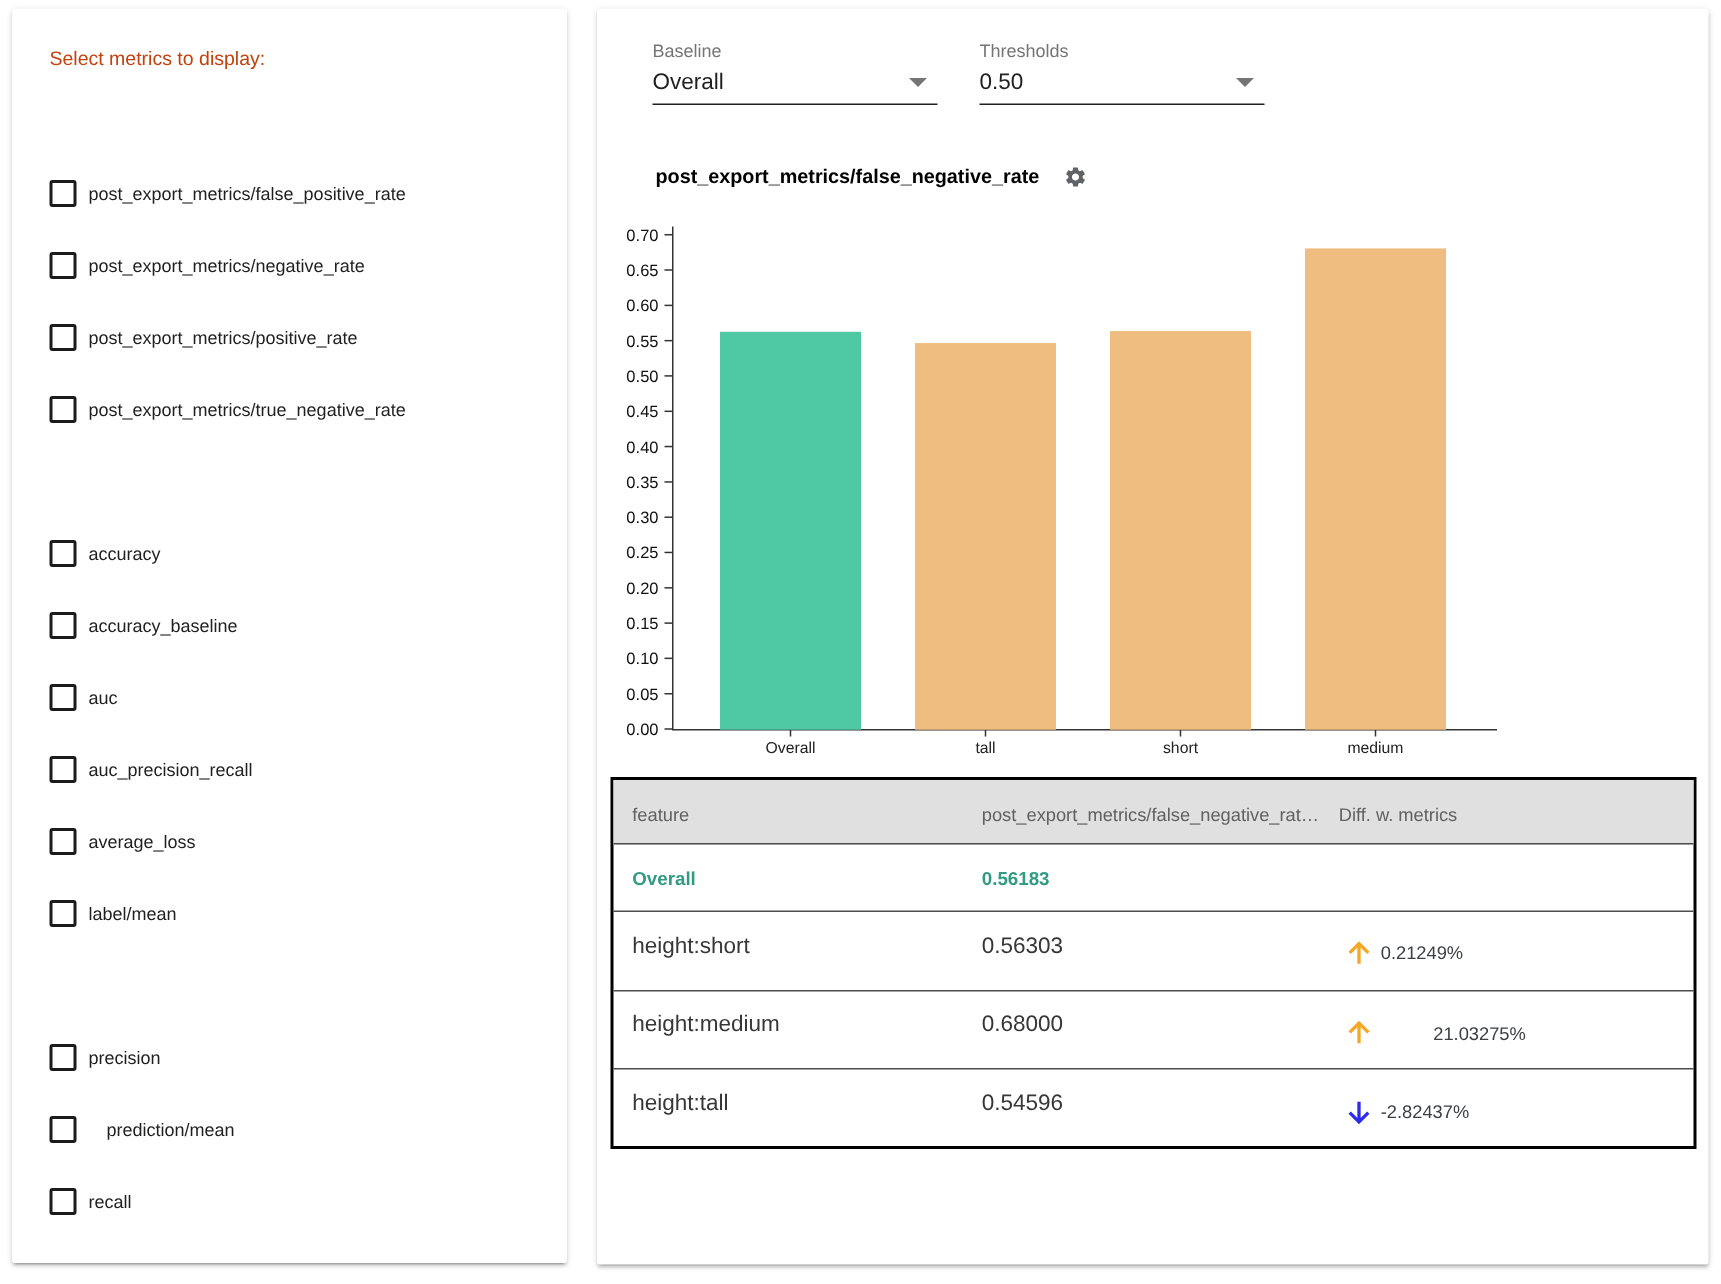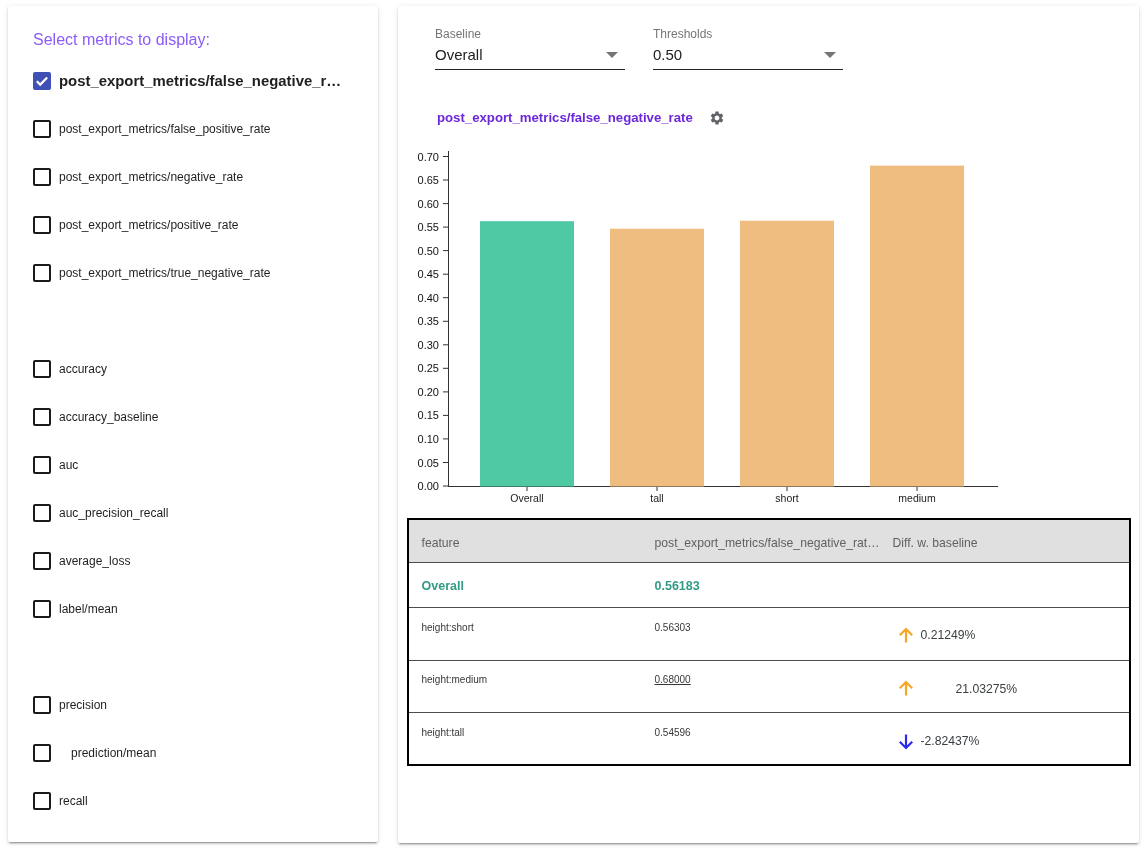--- a/index.html
+++ b/index.html
@@ -1,53 +1,45 @@
 <!DOCTYPE html>
 <html><head>
 <meta charset="utf-8">
 <style>
   html,body{margin:0;padding:0;}
   body{width:1147px;height:856px;background:#fff;font-family:"Liberation Sans",sans-serif;position:relative;overflow:hidden;}
   .card{position:absolute;background:#fff;border-radius:2px;
     box-shadow:0 2px 2px 0 rgba(0,0,0,.14),0 1px 5px 0 rgba(0,0,0,.12),0 3px 1px -2px rgba(0,0,0,.2);}
   #leftcard{left:8px;top:6px;width:370px;height:836px;}
   #rightcard{left:398px;top:6px;width:741px;height:837px;}
-  .selmet{position:absolute;left:25px;top:25px;font-size:16px;color:#8b5cf6;}
+  .selmet{position:absolute;left:25px;top:25px;font-size:13px;color:#c2410c;}
   .row{position:absolute;left:25px;height:18px;display:flex;align-items:center;}
   .cb{width:18px;height:18px;box-sizing:border-box;border:2px solid #1b1b1b;border-radius:2px;flex:0 0 18px;}
   .cbc{width:18px;height:18px;box-sizing:border-box;border-radius:2px;background:#3f51b5;flex:0 0 18px;position:relative;}
   .rowlbl{margin-left:8px;font-size:12px;color:#1f1f1f;white-space:nowrap;}
   .b{font-weight:bold;}
   .ddlabel{position:absolute;font-size:12px;color:#757575;}
   .ddvalue{position:absolute;font-size:15px;color:#212121;}
   .ddline{position:absolute;height:1px;background:#212121;width:190px;}
   .ddarrow{position:absolute;width:0;height:0;border-left:6px solid transparent;border-right:6px solid transparent;border-top:6px solid #757575;}
-  .charttitle{position:absolute;left:39px;top:104px;font-size:13.2px;font-weight:bold;color:#6d28d9;}
+  .charttitle{position:absolute;left:39px;top:104px;font-size:13.2px;font-weight:bold;color:#000000;}
   #mtable{position:absolute;left:8.5px;top:511.5px;width:724px;height:248px;border:2px solid #000;background:#fff;box-sizing:border-box;}
   #thead{position:absolute;left:0;top:0;width:100%;height:43px;background:#e0e0e0;border-bottom:1.5px solid #4d4d4d;box-sizing:border-box;}
   .hcell{position:absolute;top:16px;font-size:12.2px;color:#616161;white-space:nowrap;}
   .tsep{position:absolute;left:0;width:100%;height:1.5px;background:#4d4d4d;}
-  .tcell{position:absolute;font-size:10px;color:#373737;white-space:nowrap;}
+  .tcell{position:absolute;font-size:15px;color:#373737;white-space:nowrap;}
   .green{color:#339b84;font-weight:bold;font-size:12.5px;}
   .diff{position:absolute;display:flex;align-items:center;font-size:12.2px;color:#3c4043;height:17px;}
   .diff svg{margin-right:7px;}
 </style>
 </head>
 <body>
 <div class="card" id="leftcard">
   <div class="selmet">Select metrics to display:</div>
 
-  <div class="row" style="top:66px;">
-      <div class="cbc">
-    <svg width="18" height="18" viewBox="0 0 18 18" style="position:absolute;left:0;top:0;">
-      <path d="M3.8 9.2 L7.2 12.6 L14.2 5.4" stroke="#fff" stroke-width="2.2" fill="none"></path>
-    </svg>
-      </div>
-    <span class="rowlbl b" style="font-size:14.9px;">post_export_metrics/false_negative_r…</span>
-    </div>
   <div class="row" style="top:114px;">
       <div class="cb"></div>
       <span class="rowlbl">post_export_metrics/false_positive_rate</span>
     </div>
   <div class="row" style="top:210px;">
       <div class="cb"></div>
       <span class="rowlbl">post_export_metrics/positive_rate</span>
     </div>
   <div class="row" style="top:162px;">
       <div class="cb"></div>
@@ -162,36 +154,36 @@
       <text x="259" y="362">tall</text>
       <text x="389" y="362">short</text>
       <text x="519" y="362">medium</text>
     </g>
   </svg>
 
   <div id="mtable">
     <div id="thead">
       <div class="hcell" style="left:13px;">feature</div>
       <div class="hcell" style="left:246px;">post_export_metrics/false_negative_rat…</div>
-      <div class="hcell" style="left:484px;">Diff. w. baseline</div>
+      <div class="hcell" style="left:484px;">Diff. w. metrics</div>
     </div>
     <div class="tcell green" style="left:13px;top:59px;">Overall</div>
     <div class="tcell green" style="left:246px;top:59px;">0.56183</div>
     <div class="tsep" style="top:87px;"></div>
     <div class="tcell" style="left:13px;top:102px;">height:short</div>
     <div class="tcell" style="left:246px;top:102px;">0.56303</div>
     <div class="diff" style="left:489px;top:107px;">
       <svg width="16" height="17" viewBox="0 0 16 17">
           <path d="M8 15.5 L8 2.5 M1.8 8.2 L8 2 L14.2 8.2" stroke="#f5a623" stroke-width="2.2" fill="none"></path>
         </svg>
       <span>0.21249%</span>
     </div>
     <div class="tsep" style="top:140px;"></div>
     <div class="tcell" style="left:13px;top:154px;">height:medium</div>
-    <div class="tcell" style="left:246px;top:154px;text-decoration:underline;">0.68000</div>
+    <div class="tcell" style="left:246px;top:154px;">0.68000</div>
     <div class="diff" style="left:489px;top:160.5px;gap:35px;">
       <svg width="16" height="17" viewBox="0 0 16 17">
           <path d="M8 15.5 L8 2.5 M1.8 8.2 L8 2 L14.2 8.2" stroke="#f5a623" stroke-width="2.2" fill="none"></path>
         </svg>
       <span>21.03275%</span>
     </div>
     <div class="tsep" style="top:192px;"></div>
     <div class="tcell" style="left:13px;top:207px;">height:tall</div>
     <div class="tcell" style="left:246px;top:207px;">0.54596</div>
     <div class="diff" style="left:489px;top:213px;">

